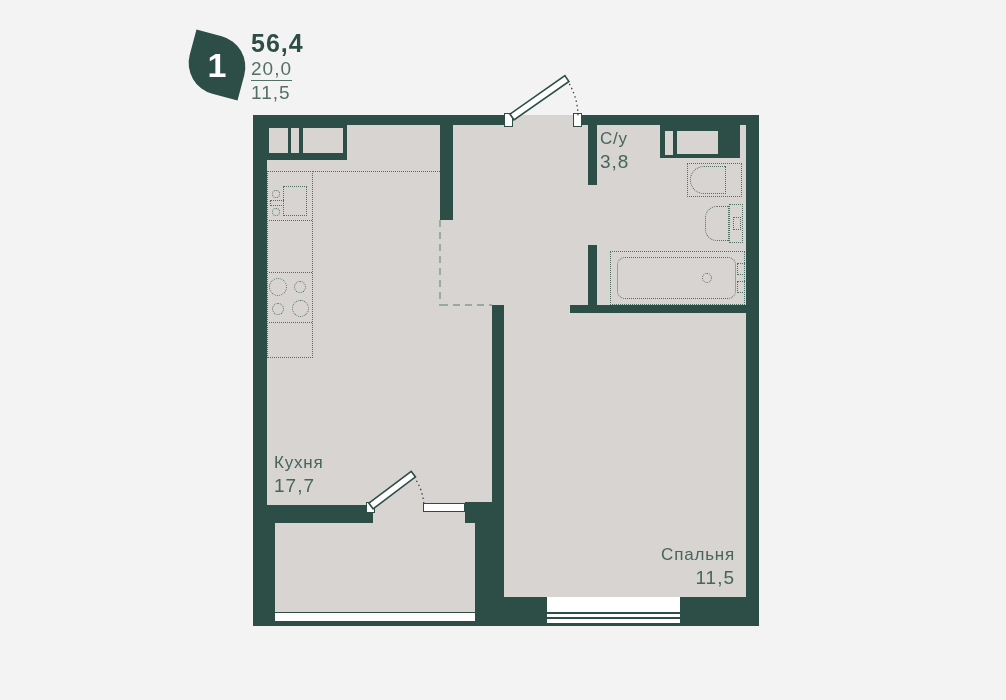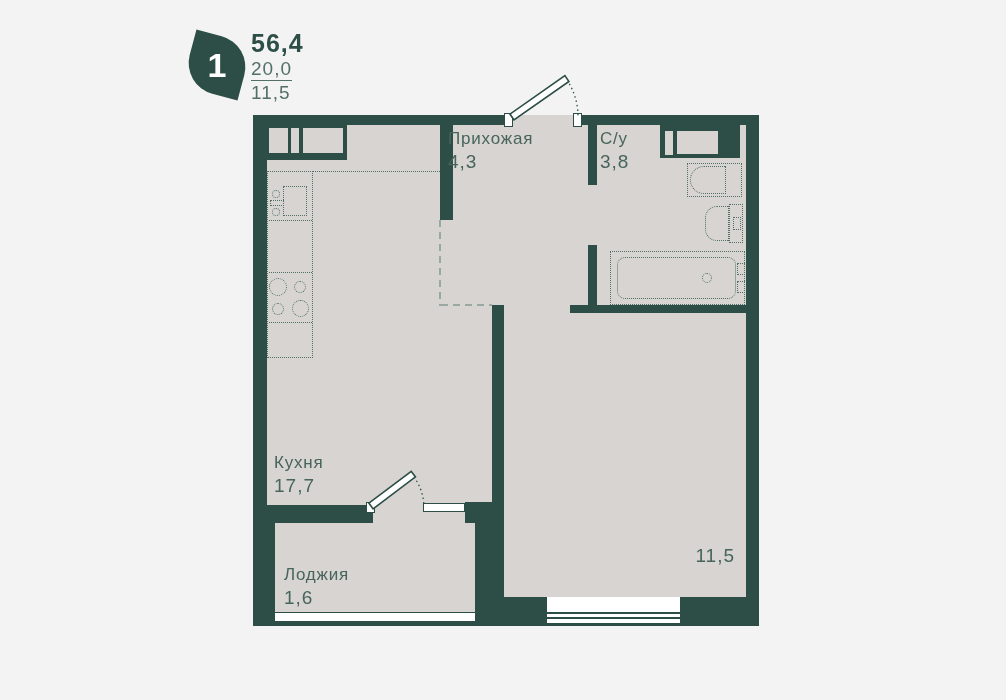--- a/index.html
+++ b/index.html
@@ -109,37 +109,30 @@
   <div class="dot" style="left:733px;top:217px;width:8px;height:13px;"></div>
   <div class="dot" style="left:610px;top:251px;width:135px;height:54px;"></div>
   <div class="dot" style="left:617px;top:257px;width:119px;height:42px;border-radius:8px;"></div>
   <div class="dot round" style="left:702px;top:273px;width:10px;height:10px;"></div>
   <div class="dot" style="left:737px;top:263px;width:8px;height:12px;"></div>
   <div class="dot" style="left:737px;top:281px;width:8px;height:12px;"></div>
 
   <div class="dash-v" style="left:439px;top:220px;height:86px;"></div>
   <div class="dash-h" style="left:441px;top:304px;width:51px;"></div>
 
-  <div class="room-label" style="left:448px;top:128px;">
-    <div class="room-name">Прихожая</div>
-    <div class="room-area">4,3</div>
-  </div>
   <div class="room-label" style="left:600px;top:128px;">
     <div class="room-name">С/у</div>
     <div class="room-area">3,8</div>
   </div>
   <div class="room-label" style="left:274px;top:452px;">
     <div class="room-name">Кухня</div>
     <div class="room-area">17,7</div>
   </div>
-  <div class="room-label" style="left:284px;top:564px;">
-    <div class="room-name">Лоджия</div>
-    <div class="room-area">1,6</div>
-  </div>
   <div class="room-label align-r" style="left:560px;top:544px;width:175px;">
+    <div class="room-name">Спальня</div>
     <div class="room-area">11,5</div>
   </div>
 
   <div class="leaf" style="left:188px;top:36px;width:58px;height:58px;"></div>
   <div class="leaf-num" style="left:188px;top:36px;width:58px;height:58px;">1</div>
   <div class="legend-total" style="left:251px;top:29px;">56,4</div>
   <div class="legend-sub" style="left:251px;top:58px;">
     <span class="underlined">20,0</span>
   </div>
   <div class="legend-sub" style="left:251px;top:82px;">11,5</div>

